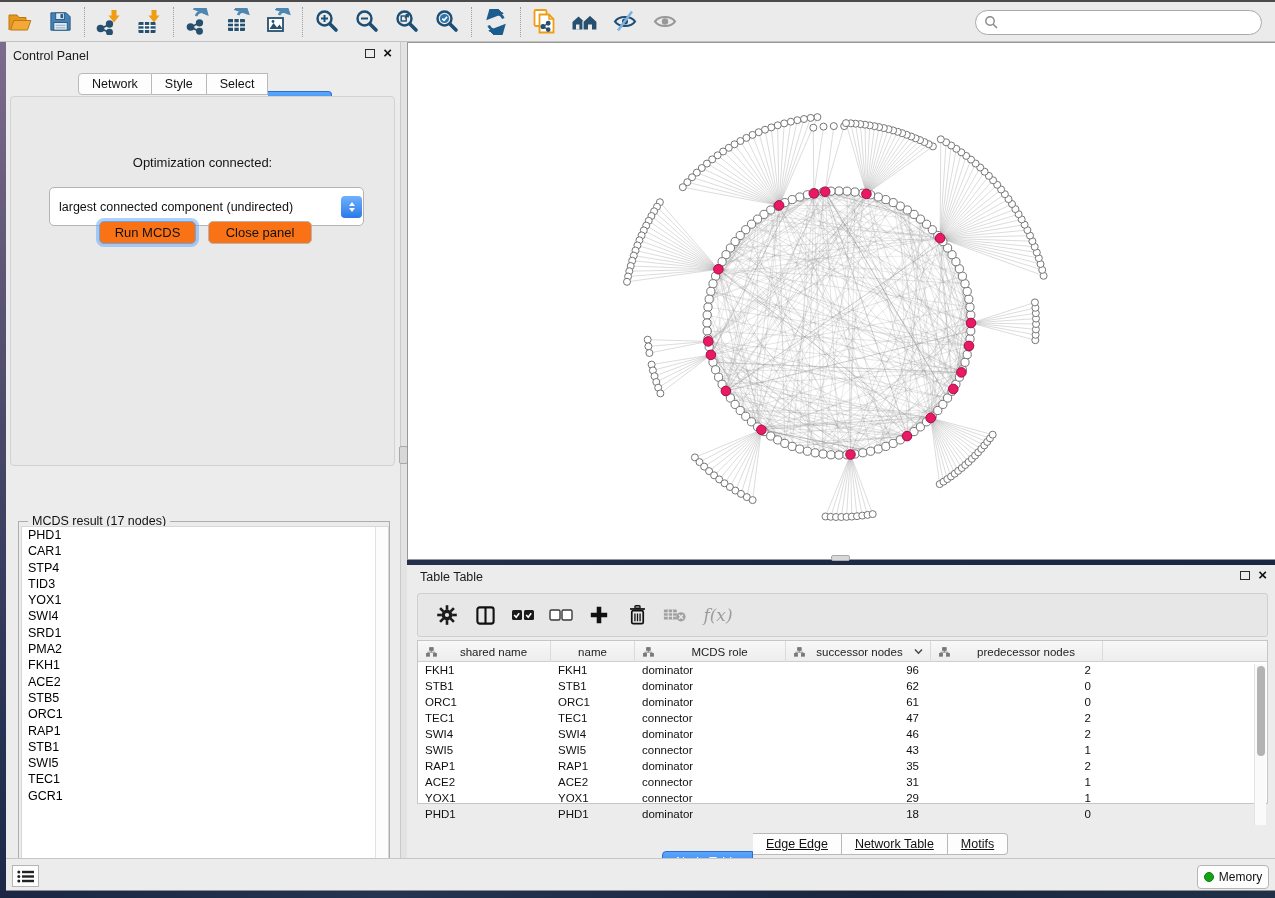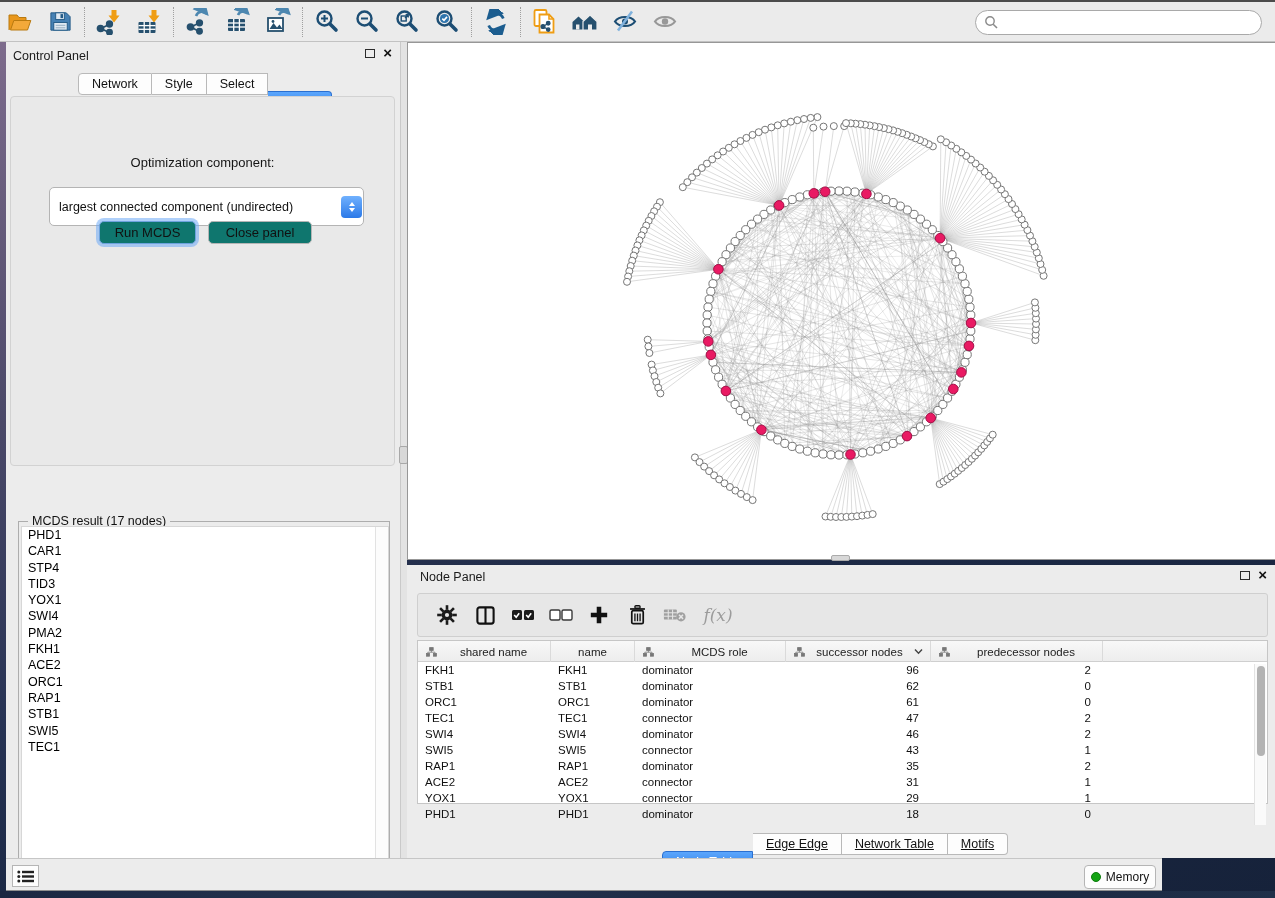--- a/index.html
+++ b/index.html
@@ -51,21 +51,21 @@
   #criterion { position:absolute; left:38px; top:90px; width:315px; height:39px; background:#fff;
     border:1px solid #b4b4b4; border-radius:5px; display:flex; align-items:center; }
   #criterion .val { flex:1; font-size:12.5px; padding-left:9px; color:#111; white-space:nowrap; }
   #criterion .stepper { width:21px; height:22px; margin-right:1px; border-radius:4px;
     background:linear-gradient(#70b1fe,#2b79e8); display:flex; flex-direction:column;
     align-items:center; justify-content:center; gap:2px; }
   .chev { width:0; height:0; border-left:3.5px solid transparent; border-right:3.5px solid transparent; }
   .chev.up { border-bottom:4px solid #fff; }
   .chev.down { border-top:4px solid #fff; }
 
-  .pushbtn { position:absolute; top:124px; height:23px; background:#0f766e;
+  .pushbtn { position:absolute; top:124px; height:23px; background:#f97316;
     border:1px solid #b5b5b5; border-radius:5px; font-size:13px; display:flex;
     align-items:center; justify-content:center; color:#111; }
   #run-btn { left:88px; width:97px; border-color:#6ea3dd;
     box-shadow:0 0 0 3px rgba(110,170,245,.55); }
   #closep-btn { left:197px; width:104px; }
 
   #groupbox { position:absolute; left:7px; top:424px; width:372px; height:373px;
     border:1px solid #adadad; }
   #gb-title { position:absolute; left:9px; top:-8px; background:#ececec; padding:0 4px;
     font-size:12.5px; color:#111; }
@@ -116,21 +116,21 @@
   .td { font-size:11.5px; line-height:16px; padding-left:7px; white-space:nowrap; overflow:hidden; }
   .td.num { text-align:right; padding-right:12px; }
   #tbl-scroll { position:absolute; right:1px; top:23px; width:12px; height:161px;
     background:#fafafa; border-left:1px solid #e3e3e3; }
   #tbl-thumb { position:absolute; left:1.5px; top:2px; width:8px; height:90px;
     background:#b3b3b3; border-radius:4px; }
 
   #tp-tabs { position:absolute; left:255px; top:268px;text-decoration:underline; }
 
   
-  #statusbar { left:6px; top:858px; width:1156px; height:33px; background:#ececec;
+  #statusbar { left:6px; top:858px; width:1269px; height:33px; background:#ececec;
     border-top:1px solid #c6c6c6; border-bottom:1px solid #8f8f8f; }
   #listbtn { position:absolute; left:6px; top:6px; width:27px; height:22px; background:#fdfdfd;
     border:1px solid #b5b5b5; display:flex; align-items:center; justify-content:center; }
   #membtn { position:absolute; right:6px; top:6px; width:72px; height:24px; background:#fdfdfd;
     border:1px solid #b5b5b5; border-radius:4px; display:flex; align-items:center;
     justify-content:center; gap:5px; font-size:12px; }
   #memdot { width:10px; height:10px; border-radius:50%; background:#13a313; border:1px solid #0d7d0d; }
 </style>
 </head>
 <body>
@@ -325,48 +325,51 @@
       <span class="close-ico">×</span>
     </span>
   </div>
   <div id="cp-tabs" class="tabbar">
       <div class="tab">Network</div>
       <div class="tab">Style</div>
       <div class="tab">Select</div>
       <div class="tab active">MCDS</div>
     </div>
   <div id="cp-body">
-    <div id="opt-label">Optimization component:</div>
+    <div id="opt-label">Optimization connected:</div>
     <div id="criterion">
       <span class="val">largest connected component (undirected)</span>
       <span class="stepper">
         <span class="chev up"></span>
           <span class="chev down"></span>
       </span>
     </div>
     <div id="run-btn" class="pushbtn">Run MCDS</div>
     <div id="closep-btn" class="pushbtn">Close panel</div>
     <div id="groupbox">
       <span id="gb-title">MCDS result (17 nodes)</span>
       <div id="mcds-list">
         <div class="scrolltrack"></div>
       <div class="mcds-item">PHD1</div>
           <div class="mcds-item">CAR1</div>
           <div class="mcds-item">STP4</div>
           <div class="mcds-item">TID3</div>
           <div class="mcds-item">YOX1</div>
           <div class="mcds-item">SWI4</div>
+          <div class="mcds-item">SRD1</div>
           <div class="mcds-item">PMA2</div>
           <div class="mcds-item">FKH1</div>
           <div class="mcds-item">ACE2</div>
+          <div class="mcds-item">STB5</div>
           <div class="mcds-item">ORC1</div>
           <div class="mcds-item">RAP1</div>
           <div class="mcds-item">STB1</div>
           <div class="mcds-item">SWI5</div>
           <div class="mcds-item">TEC1</div>
+          <div class="mcds-item">GCR1</div>
         </div>
     </div>
   </div>
 </div>
 
 <div id="vsplit" class="abs"></div>
 <div id="vsplit-handle" class="abs"></div>
 
 <div id="netwin" class="abs">
   <svg id="netcanvas" viewBox="0 0 866 493">
@@ -1176,21 +1179,21 @@
         <circle cx="300.3" cy="275.4" r="4.8" fill="#e91a63" stroke="#a60f48" stroke-width="1"></circle>
         <circle cx="302.9" cy="288.9" r="4.8" fill="#e91a63" stroke="#a60f48" stroke-width="1"></circle>
         <circle cx="317.9" cy="325.0" r="4.8" fill="#e91a63" stroke="#a60f48" stroke-width="1"></circle>
         <circle cx="353.4" cy="363.8" r="4.8" fill="#e91a63" stroke="#a60f48" stroke-width="1"></circle>
       </g>
     </svg>
 </div>
 <div id="hsplit-handle" class="abs"></div>
 
 <div id="tpanel" class="abs">
-  <span id="tp-title">Node Panel</span>
+  <span id="tp-title">Table Table</span>
   <span class="panel-ctrls" style="top:5px;">
     <span class="float-ico"></span>
     <span class="close-ico">×</span>
   </span>
   <div id="tp-toolbar">
     <div class="tp-btn">
       <svg width="22" height="22" viewBox="0 0 22 22">
         <g fill="#1b1b1b">
           <circle cx="11" cy="11" r="5.4"></circle>
           <g>

